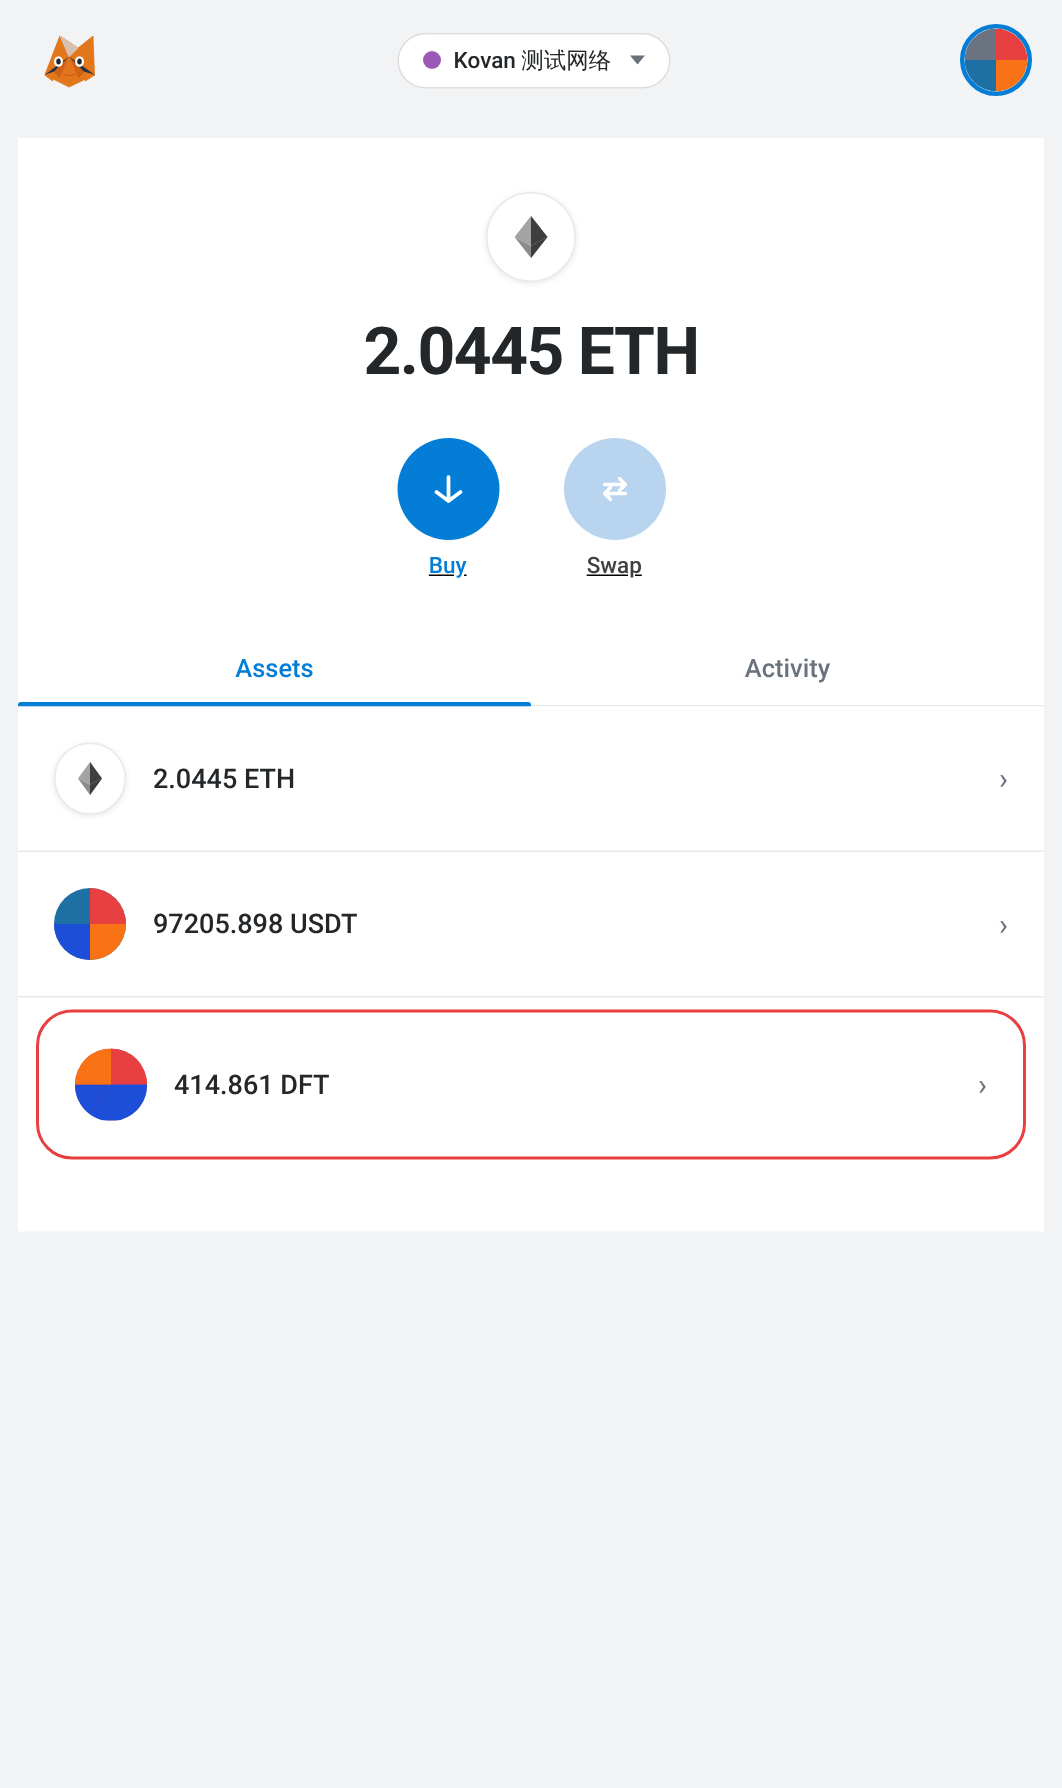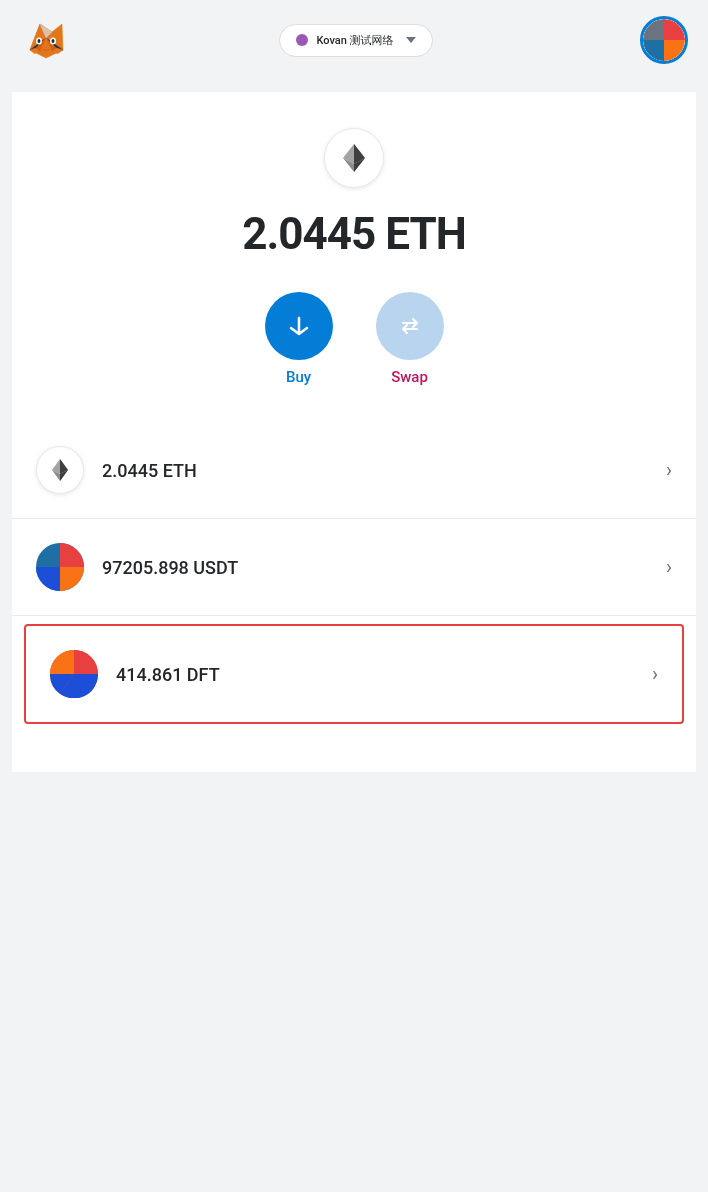--- a/index.html
+++ b/index.html
@@ -35,21 +35,21 @@
 
     .network-dot {
       width: 12px;
       height: 12px;
       border-radius: 50%;
       background: #9b59b6;
       flex-shrink: 0;
     }
 
     .network-name {
-      font-size: 11px;
+      font-size: 15px;
       color: #24272a;
       font-weight: 500;
     }
 
     .chevron-down {
       width: 0;
       height: 0;
       border-left: 5px solid transparent;
       border-right: 5px solid transparent;
       border-top: 6px solid #6a737d;
@@ -101,20 +101,21 @@
       padding: 8px 20px 32px;
       letter-spacing: -1px;
     }
 
     
     .actions {
       display: flex;
       justify-content: center;
       gap: 43px;
       padding-bottom: 36px;
+      text-decoration: underline;
     }
 
     .action-item {
       display: flex;
       flex-direction: column;
       align-items: center;
       gap: 8px;
       cursor: pointer;
     }
 
@@ -138,21 +139,21 @@
     .action-label {
       font-size: 15px;
       font-weight: 500;
     }
 
     .action-label.active {
       color: #037dd6;
     }
 
     .action-label.inactive {
-      color: #be185d;
+      color: #404040;
     }
 
     
     .tabs {
       display: flex;
       border-bottom: 1px solid #e7e9eb;
       margin-bottom: 0;
     }
 
     .tab {
@@ -194,21 +195,21 @@
       align-items: center;
       padding: 24px 24px;
       border-bottom: 1px solid #e7e9eb;
       cursor: pointer;
       position: relative;
       background: white;
     }
 
     .asset-item.highlighted {
       border: 2.5px solid #e84040;
-      border-radius: 4px;
+      border-radius: 24px;
       margin: 8px 12px;
       align-items: center;
     }
 
     .asset-icon {
       width: 48px;
       height: 48px;
       border-radius: 50%;
       flex-shrink: 0;
       margin-right: 18px;
@@ -315,20 +316,28 @@
       <div class="action-btn inactive">
         <svg width="28" height="28" viewBox="0 0 28 28" fill="none" xmlns="http://www.w3.org/2000/svg">
           <path d="M7 11 L21 11 M17 7 L21 11 L17 15" stroke="white" stroke-width="2.2" stroke-linecap="round" stroke-linejoin="round"></path>
           <path d="M21 17 L7 17 M11 13 L7 17 L11 21" stroke="white" stroke-width="2.2" stroke-linecap="round" stroke-linejoin="round"></path>
         </svg>
       </div>
       <span class="action-label inactive">Swap</span>
     </div>
   </div>
 
+  <div class="tabs">
+    <div class="tab active">
+      <span>Assets</span>
+    </div>
+    <div class="tab inactive">
+      <span>Activity</span>
+    </div>
+  </div>
 
   <div class="asset-list">
 
     <div class="asset-item">
       <div class="asset-icon eth">
         <svg width="28" height="28" viewBox="0 0 28 28" xmlns="http://www.w3.org/2000/svg">
           <polygon points="14,3 6,14 14,18 22,14" fill="#8C8C8C" opacity="0.8"></polygon>
           <polygon points="14,3 14,18 22,14" fill="#343434" opacity="0.9"></polygon>
           <polygon points="6,14 14,25 22,14 14,18" fill="#8C8C8C"></polygon>
           <polygon points="14,18 22,14 14,25" fill="#343434" opacity="0.9"></polygon>

